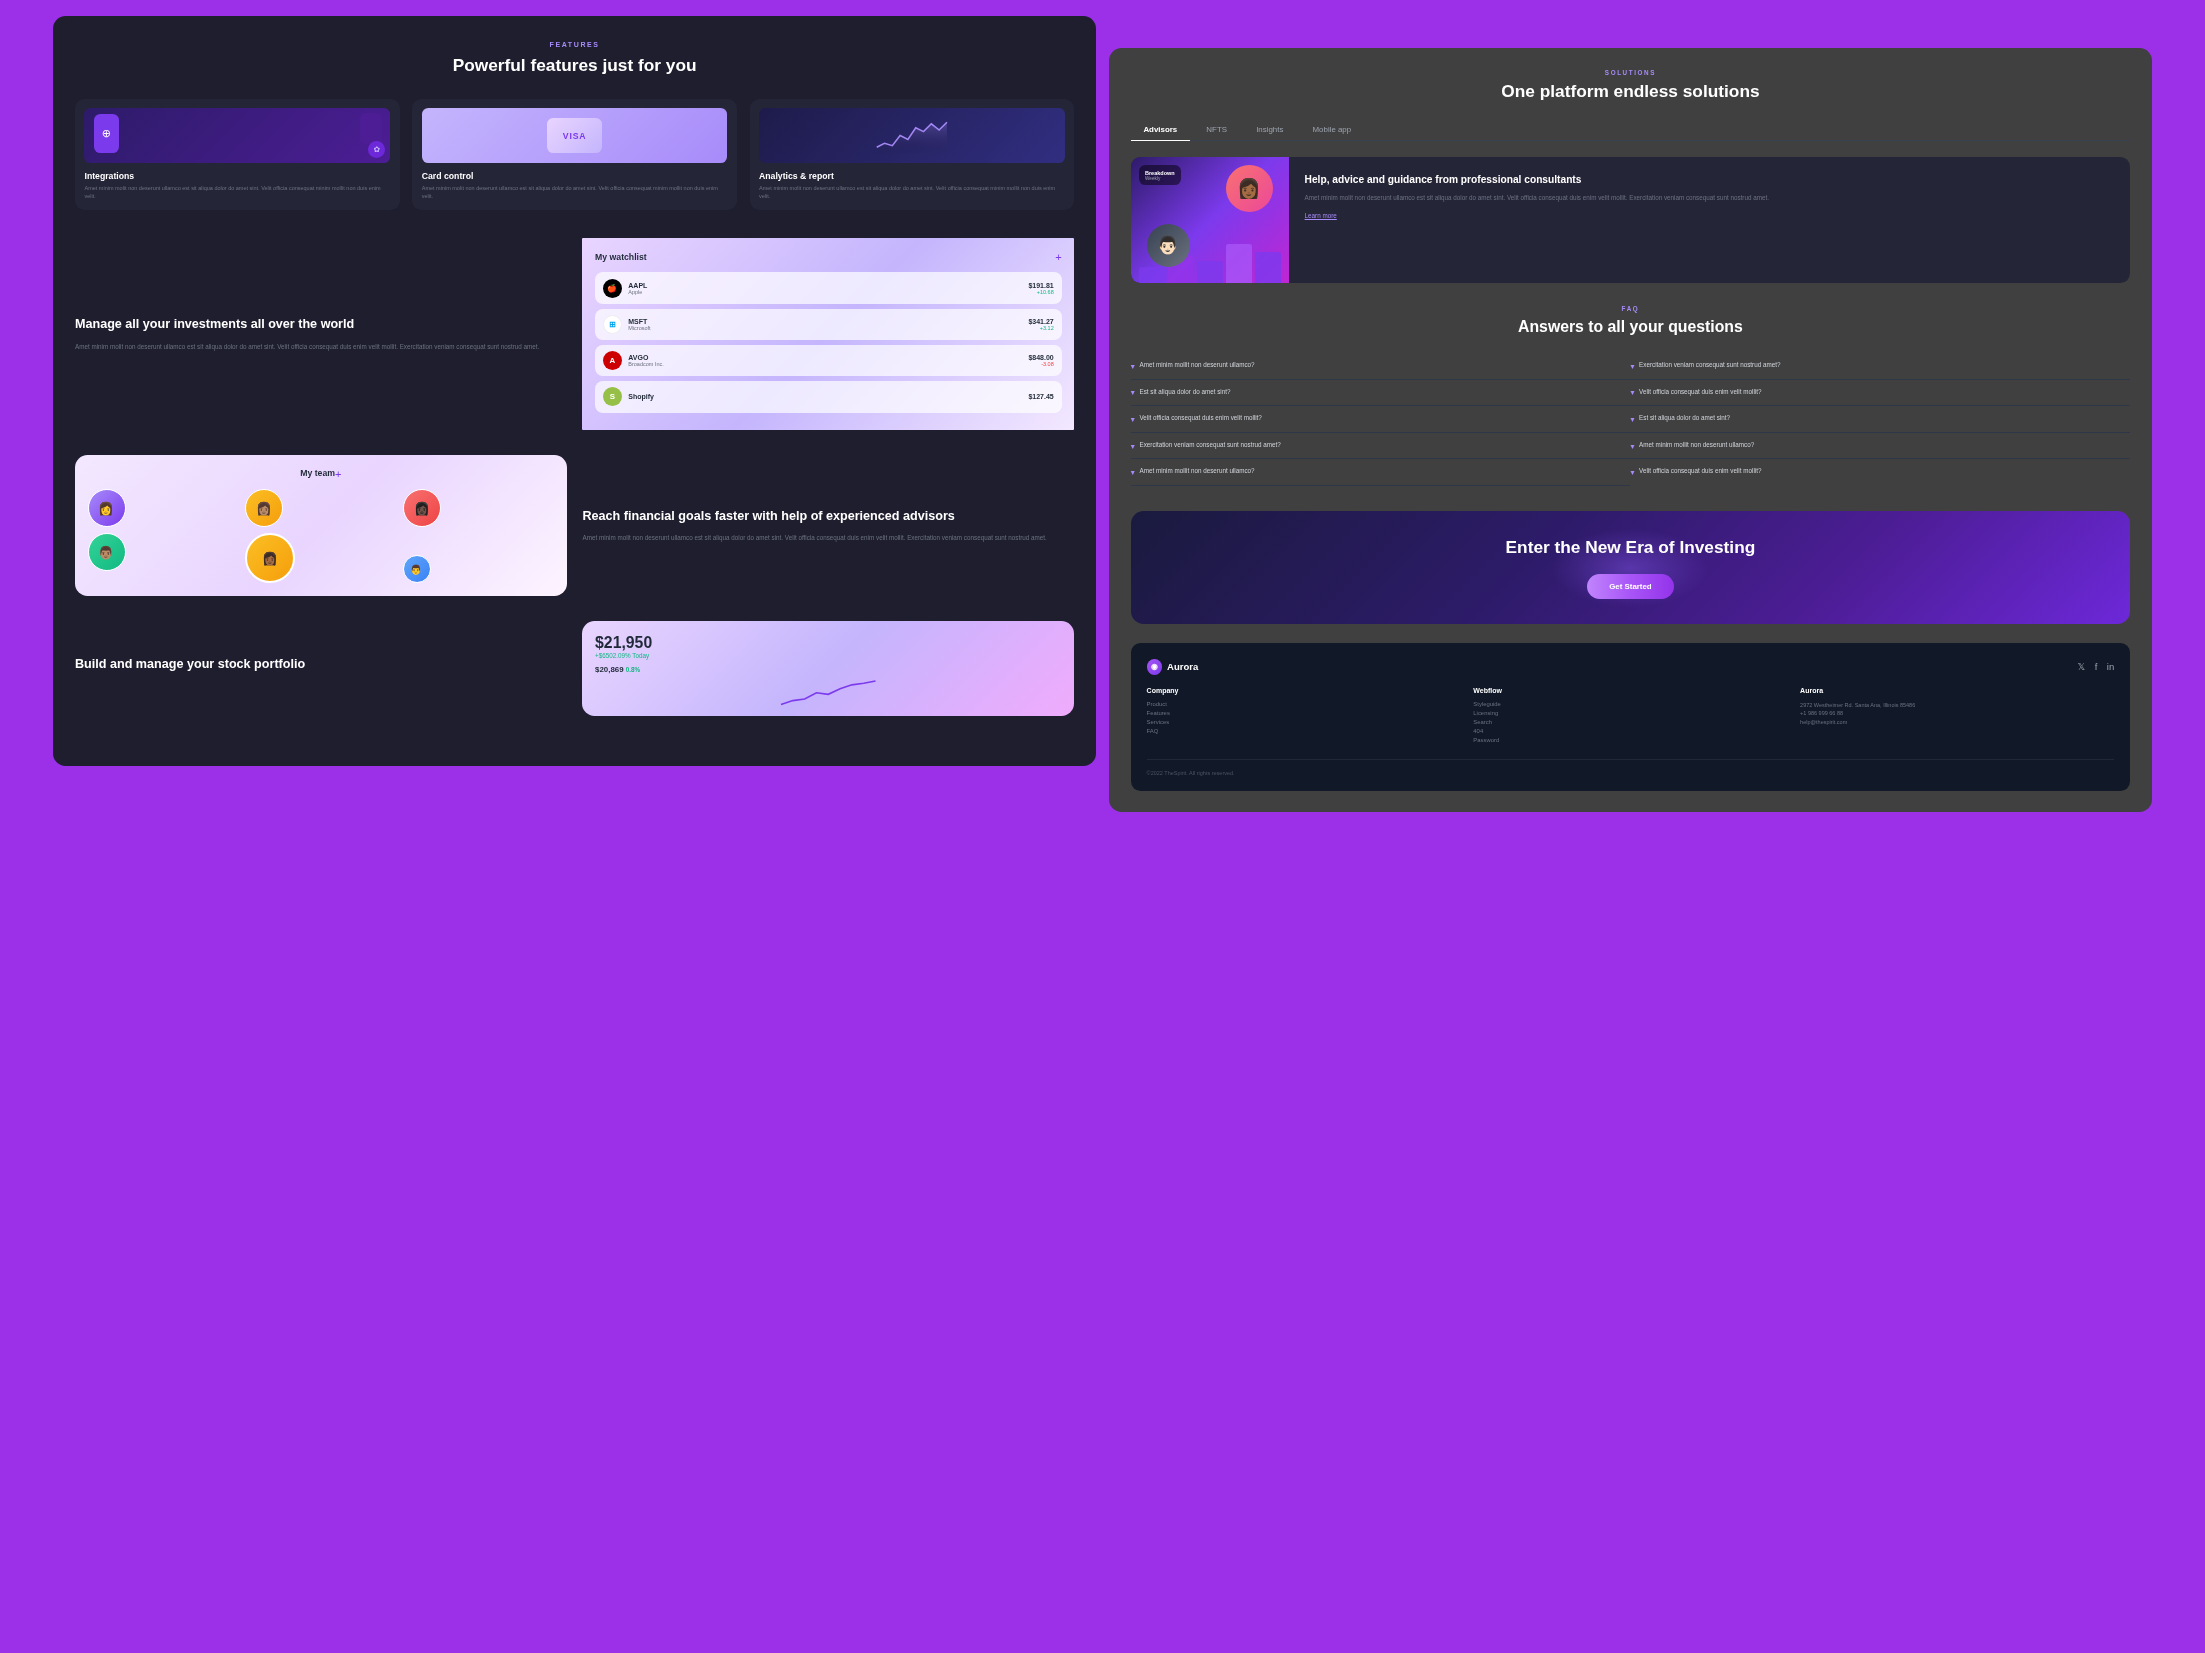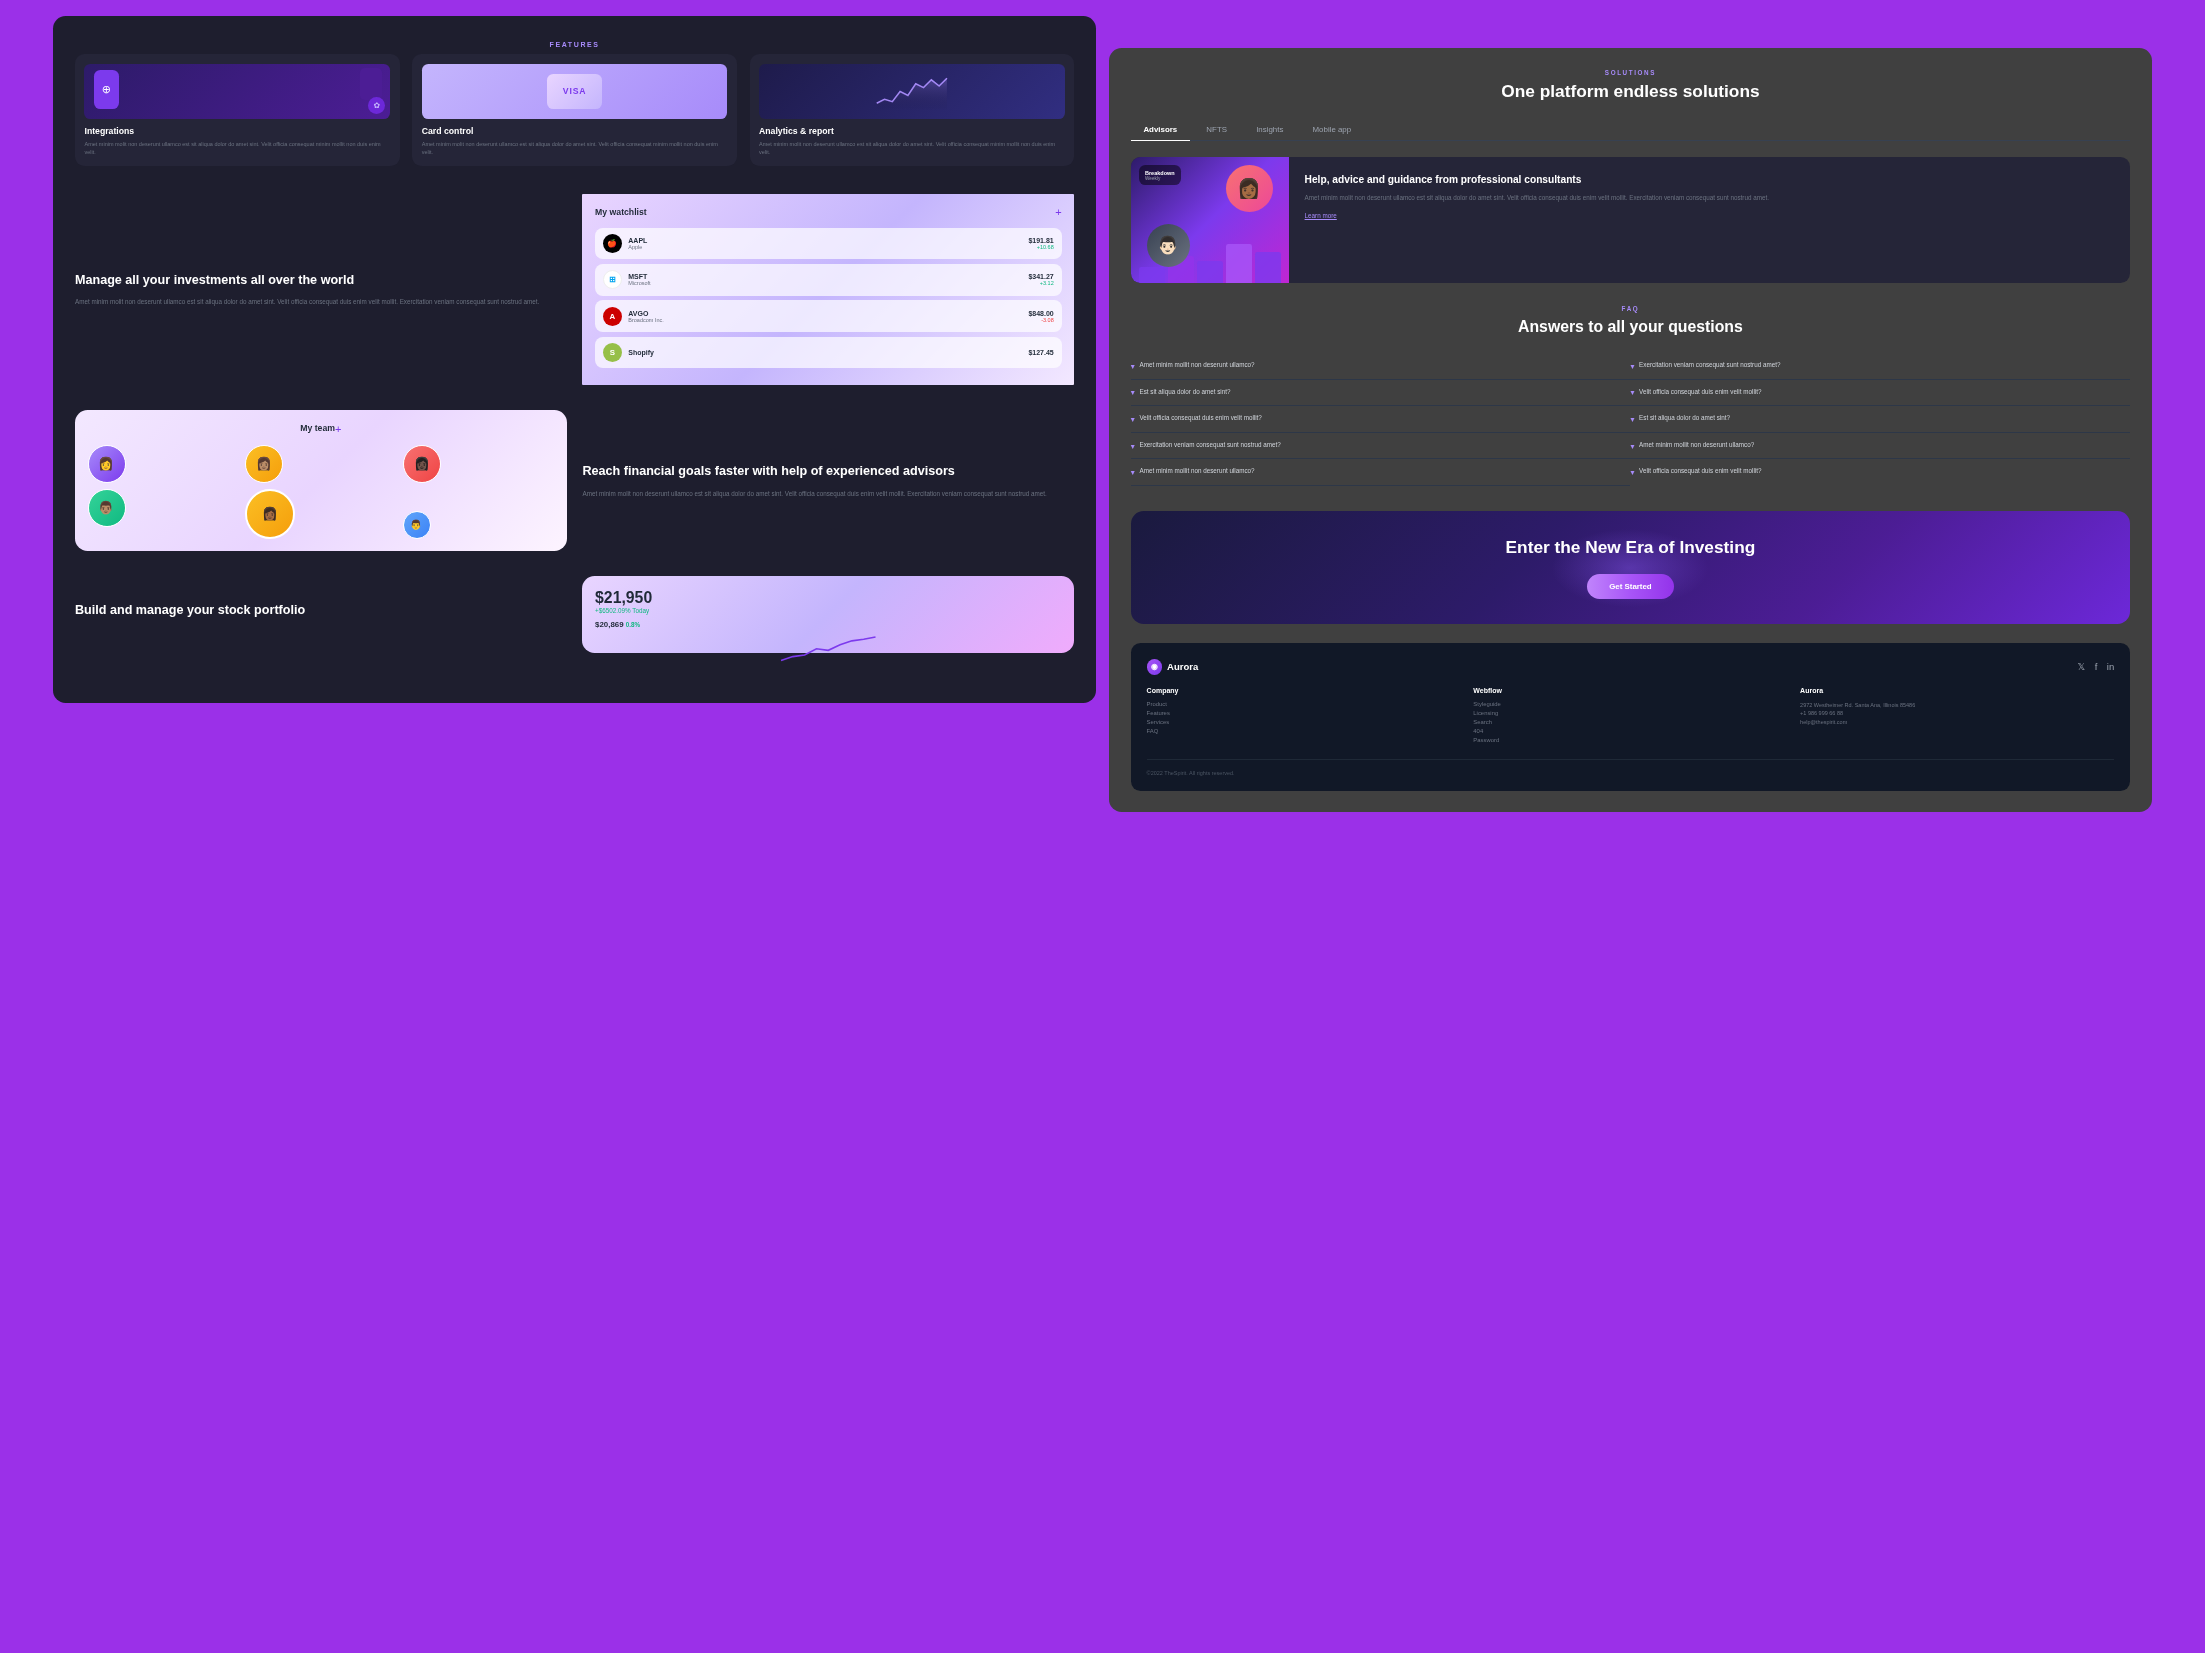--- a/index.html
+++ b/index.html
@@ -224,21 +224,21 @@
       border-radius: 50%;
       overflow: hidden;
       border: 2.4px solid #fff;
     }
 
     
     .portfolio-card {
       background: linear-gradient(135deg, #e9d5ff 0%, #c4b5fd 50%, #f0abfc 100%);
       border-radius: 12.6px;
       padding: 12.6px;
-      height: 77px;
+      height: 95px;
       position: relative;
     }
     .portfolio-amount {
       font-size: 15.8px;
       font-weight: 700;
       color: #1f2937;
     }
     .portfolio-gain { font-size: 6.3px; color: #10b981; }
 
     
@@ -518,20 +518,21 @@
       opacity: 0.8;
     }
   </style>
 </head>
 <body>
 
 <div class="panel left-panel">
 
   <div>
     <div class="features-label">FEATURES</div>
+    <div class="features-title">Powerful features just for you</div>
 
     <div class="features-grid">
 
       <div class="feature-card">
         <div class="feature-icon-area integrations">
           <div style="position:relative;width:100%;height:100%;">
             <div style="position:absolute;left:9.5px;top:6.3px;width:25px;height:39px;background:#7c3aed;border-radius:6.3px;display:flex;align-items:center;justify-content:center;">
               <span style="color:#fff;font-size:11px;">⊕</span>
             </div>
             <div style="position:absolute;right:7.9px;top:4.7px;width:22px;height:31.5px;background:#4c1d95;border-radius:4.7px;"></div>

